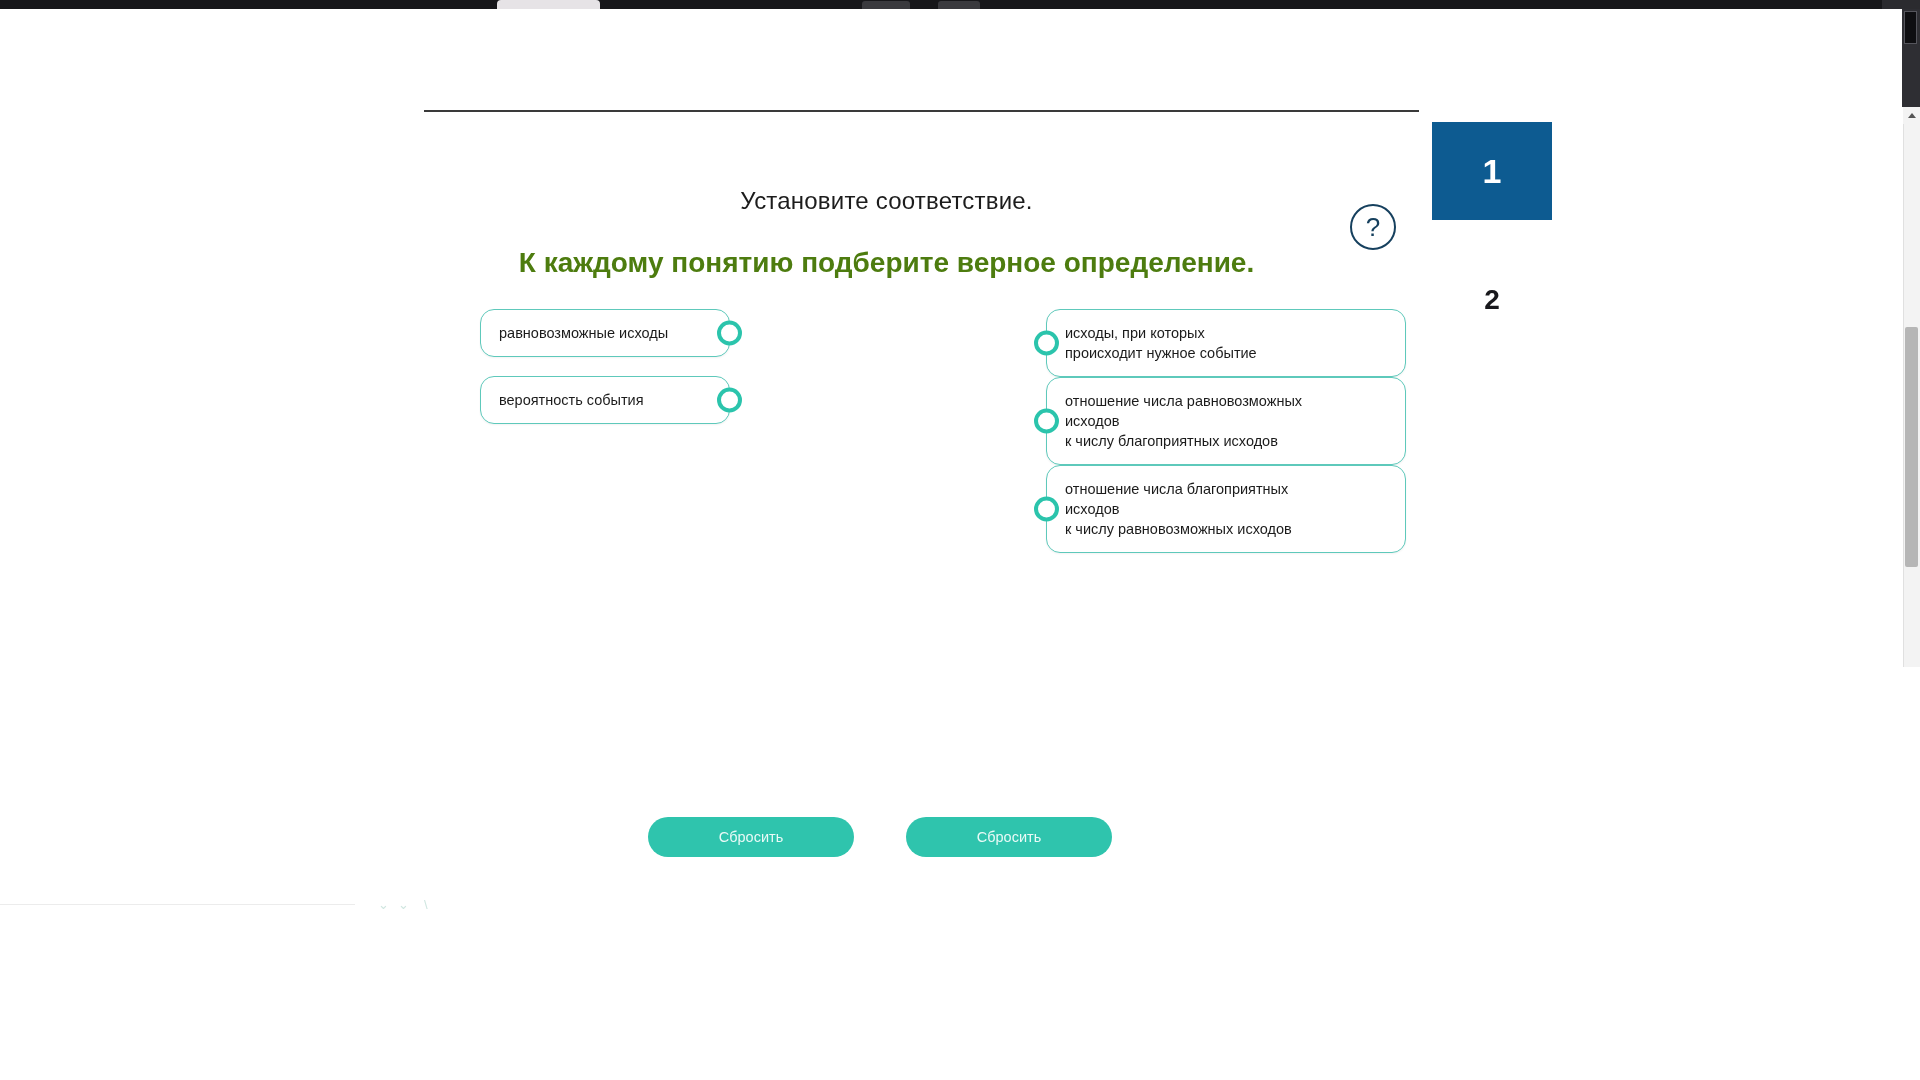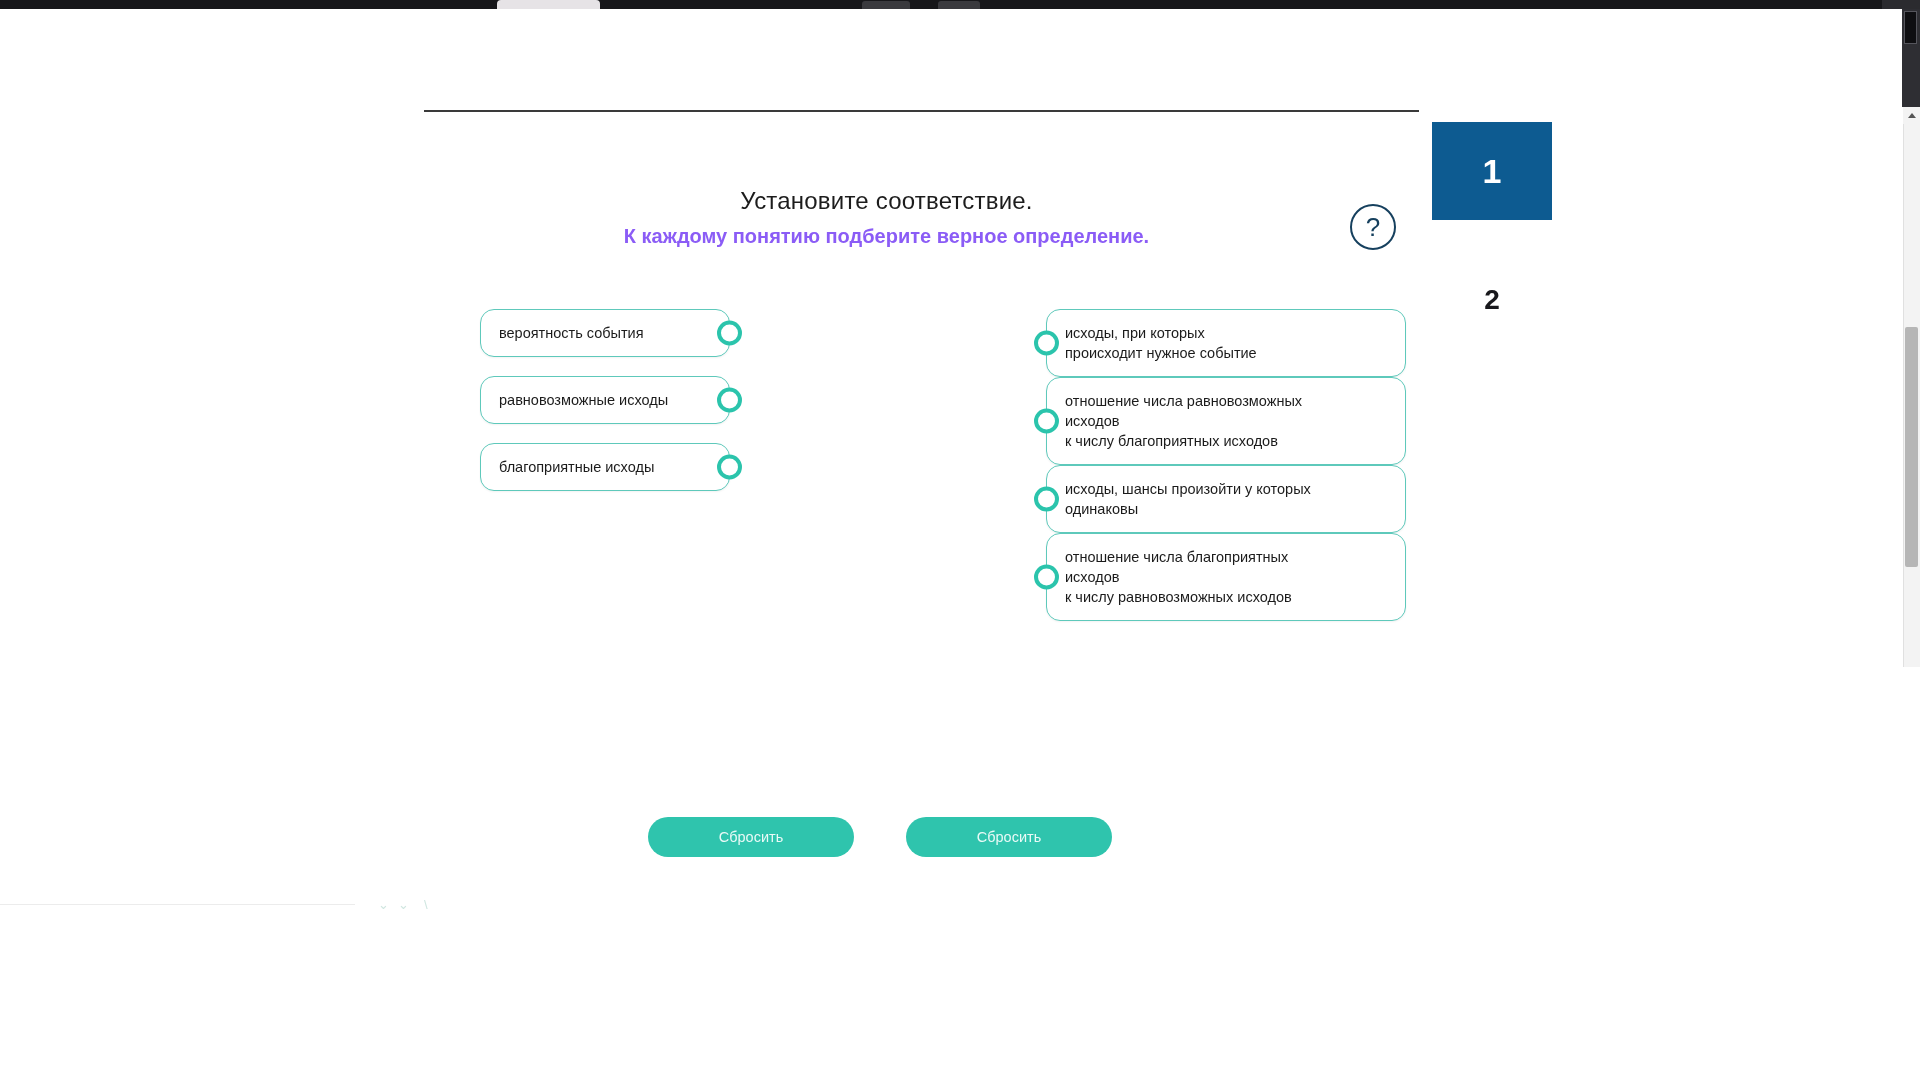--- a/index.html
+++ b/index.html
@@ -72,22 +72,22 @@
     position: absolute; left: 424px; top: 101px; width: 995px; height: 0;
     border-top: 2px solid #3a3a3a;
   }
 
   .q-title {
     position: absolute; left: 424px; top: 178px; width: 925px;
     text-align: center; font-size: 24px; color: #1c1c1c; font-weight: 400;
     letter-spacing: 0.2px;
   }
   .q-sub {
-    position: absolute; left: 424px; top: 216px; width: 925px;
-    text-align: center; font-size: 20px; color: #8b5cf6; font-weight: 600;
+    position: absolute; left: 424px; top: 238px; width: 925px;
+    text-align: center; font-size: 28px; color: #4d7c0f; font-weight: 600;
   }
 
   
   .help-icon {
     position: absolute; left: 1350px; top: 195px; width: 46px; height: 46px;
     border: 2px solid #16405e; border-radius: 50%;
     display: flex; align-items: center; justify-content: center;
     color: #16405e; font-size: 26px; font-weight: 400; cursor: pointer;
     background: #ffffff;
   }
@@ -172,49 +172,40 @@
     <div class="q-title">Установите соответствие.</div>
     <div class="q-sub">К каждому понятию подберите верное определение.</div>
 
     <div class="help-icon">?</div>
 
     <div class="step-box">1</div>
     <div class="step-num-2">2</div>
 
     <div class="col-left">
       <div class="mcard">
+        <span class="txt">равновозможные исходы</span>
+        <span class="ring"></span>
+      </div>
+      <div class="mcard">
         <span class="txt">вероятность события</span>
-        <span class="ring"></span>
-      </div>
-      <div class="mcard">
-        <span class="txt">равновозможные исходы</span>
-        <span class="ring"></span>
-      </div>
-      <div class="mcard">
-        <span class="txt">благоприятные исходы</span>
         <span class="ring"></span>
       </div>
     </div>
 
     <div class="col-right">
       <div class="mcard">
         <span class="ring"></span>
         <span class="txt">исходы, при которых
 происходит нужное событие</span>
       </div>
       <div class="mcard">
         <span class="ring"></span>
         <span class="txt">отношение числа равновозможных
 исходов
 к числу благоприятных исходов</span>
-      </div>
-      <div class="mcard">
-        <span class="ring"></span>
-        <span class="txt">исходы, шансы произойти у которых
-одинаковы</span>
       </div>
       <div class="mcard">
         <span class="ring"></span>
         <span class="txt">отношение числа благоприятных
 исходов
 к числу равновозможных исходов</span>
       </div>
     </div>
 
     <div class="btn-row">

